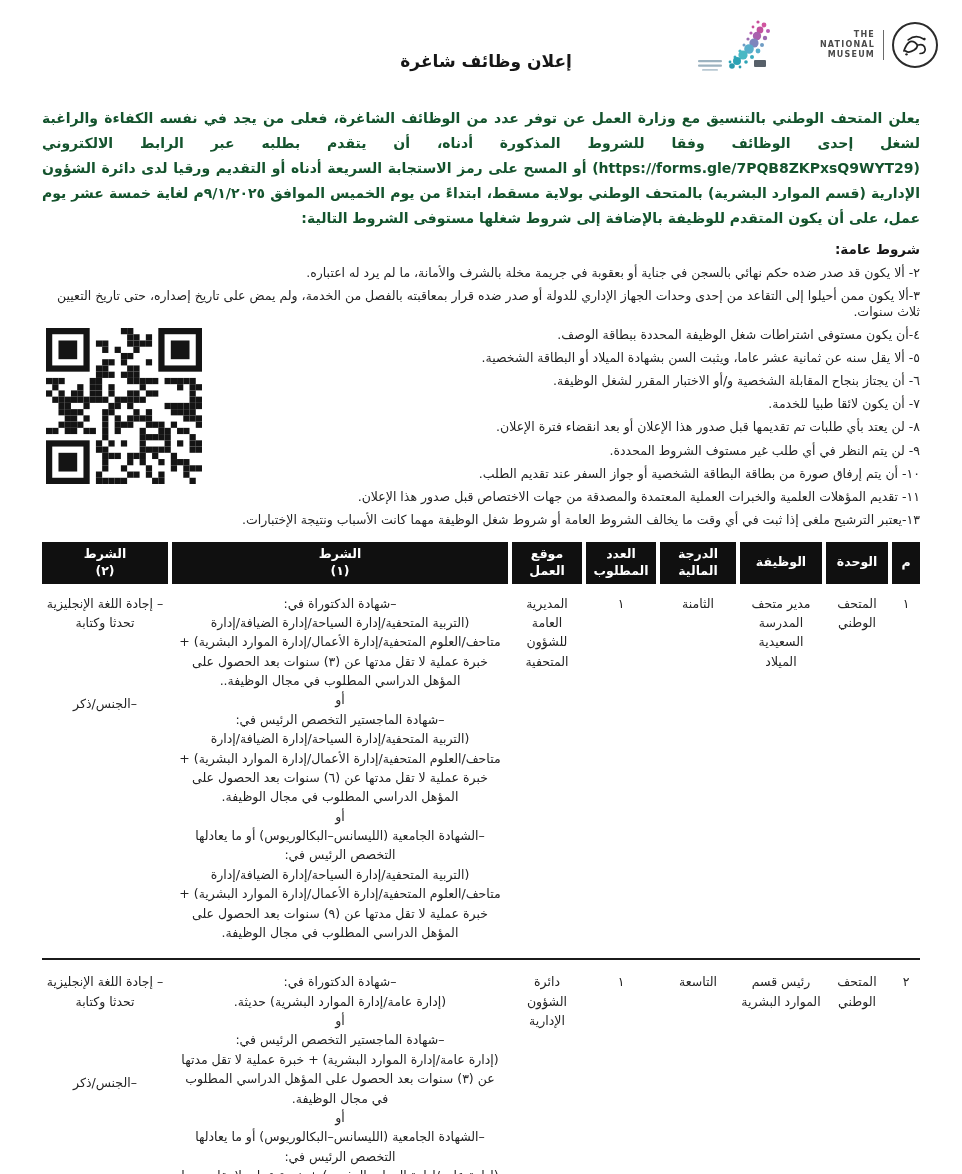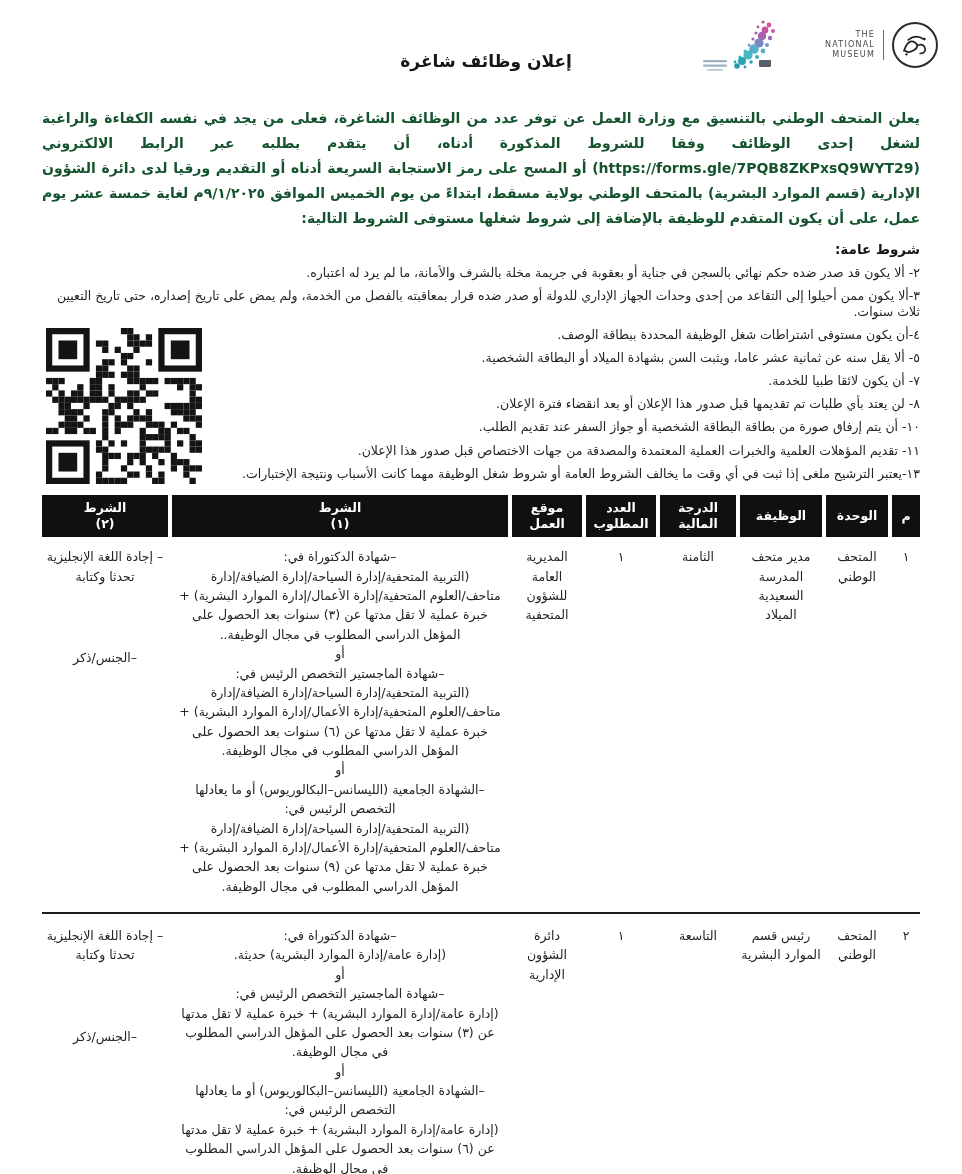--- a/index.html
+++ b/index.html
@@ -18,21 +18,21 @@
     position:absolute;top:51px;left:50%;transform:translateX(-47%);
     font-size:17px;font-weight:bold;color:#161616;white-space:nowrap;
   }
   .logos{position:absolute;top:16px;right:24px;display:flex;align-items:center;gap:28px;direction:ltr;}
   
   .moL{width:96px;height:58px;}
   
   .nm{display:flex;align-items:center;gap:8px;}
   .nm-text{
     font-size:8px;letter-spacing:1.2px;color:#4a4a4a;text-align:right;
-    line-height:1.25;font-weight:normal;direction:ltr;
+    line-height:1.25;font-weight:bold;direction:ltr;
   }
   .nm-bar{width:1px;height:30px;background:#6a6a6a;}
   .nm-circle{
     width:46px;height:46px;border-radius:50%;
     border:2.5px solid #2b2b2b;box-sizing:border-box;
     display:flex;align-items:center;justify-content:center;
   }
   
   .rtl{direction:rtl;}
   .intro{
@@ -133,22 +133,24 @@
   </div>
 
   <p class="intro rtl">يعلن المتحف الوطني بالتنسيق مع وزارة العمل عن توفر عدد من الوظائف الشاغرة، فعلى من يجد في نفسه الكفاءة والراغبة لشغل إحدى الوظائف وفقا للشروط المذكورة أدناه، أن يتقدم بطلبه عبر الرابط الالكتروني (https://forms.gle/7PQB8ZKPxsQ9WYT29) أو المسح على رمز الاستجابة السريعة أدناه أو التقديم ورقيا لدى دائرة الشؤون الإدارية (قسم الموارد البشرية) بالمتحف الوطني بولاية مسقط، ابتداءً من يوم الخميس الموافق ٩/١/٢٠٢٥م لغاية خمسة عشر يوم عمل، على أن يكون المتقدم للوظيفة بالإضافة إلى شروط شغلها مستوفى الشروط التالية:</p>
 
   <div class="cond-head rtl">شروط عامة:</div>
   <ul class="cond-list rtl">
     <li>٢- ألا يكون قد صدر ضده حكم نهائي بالسجن في جناية أو بعقوبة في جريمة مخلة بالشرف والأمانة، ما لم يرد له اعتباره.</li>
     <li>٣-ألا يكون ممن أحيلوا إلى التقاعد من إحدى وحدات الجهاز الإداري للدولة أو صدر ضده قرار بمعاقبته بالفصل من الخدمة، ولم يمض على تاريخ إصداره، حتى تاريخ التعيين ثلاث سنوات.</li>
     <li>٤-أن يكون مستوفى  اشتراطات شغل الوظيفة المحددة ببطاقة الوصف.</li>
     <li>٥- ألا يقل سنه عن ثمانية عشر عاما، ويثبت السن بشهادة الميلاد أو البطاقة الشخصية.</li>
+    <li>٦- أن يجتاز بنجاح المقابلة الشخصية و/أو الاختبار المقرر لشغل الوظيفة.</li>
     <li>٧- أن يكون لائقا طبيا للخدمة.</li>
     <li>٨- لن يعتد بأي طلبات تم تقديمها قبل صدور هذا الإعلان أو بعد انقضاء فترة الإعلان.</li>
+    <li>٩- لن يتم النظر في أي طلب غير مستوف الشروط المحددة.</li>
     <li>١٠- أن يتم إرفاق صورة من بطاقة البطاقة الشخصية أو جواز السفر عند تقديم الطلب.</li>
     <li>١١- تقديم المؤهلات العلمية والخبرات العملية المعتمدة والمصدقة من جهات الاختصاص قبل صدور هذا الإعلان.</li>
     <li>١٣-يعتبر الترشيح ملغى إذا ثبت في أي وقت ما يخالف الشروط العامة أو شروط شغل الوظيفة مهما كانت الأسباب ونتيجة الإختبارات.</li>
   </ul>
 
   <svg class="qr" id="qr-svg" viewBox="0 0 150 150">
       <rect x="0" y="0" width="42" height="42" fill="#141414"></rect>
       <rect x="6" y="6" width="30" height="30" fill="#fff"></rect>
       <rect x="12" y="12" width="18" height="18" fill="#141414"></rect>
       <rect x="108" y="0" width="42" height="42" fill="#141414"></rect>

